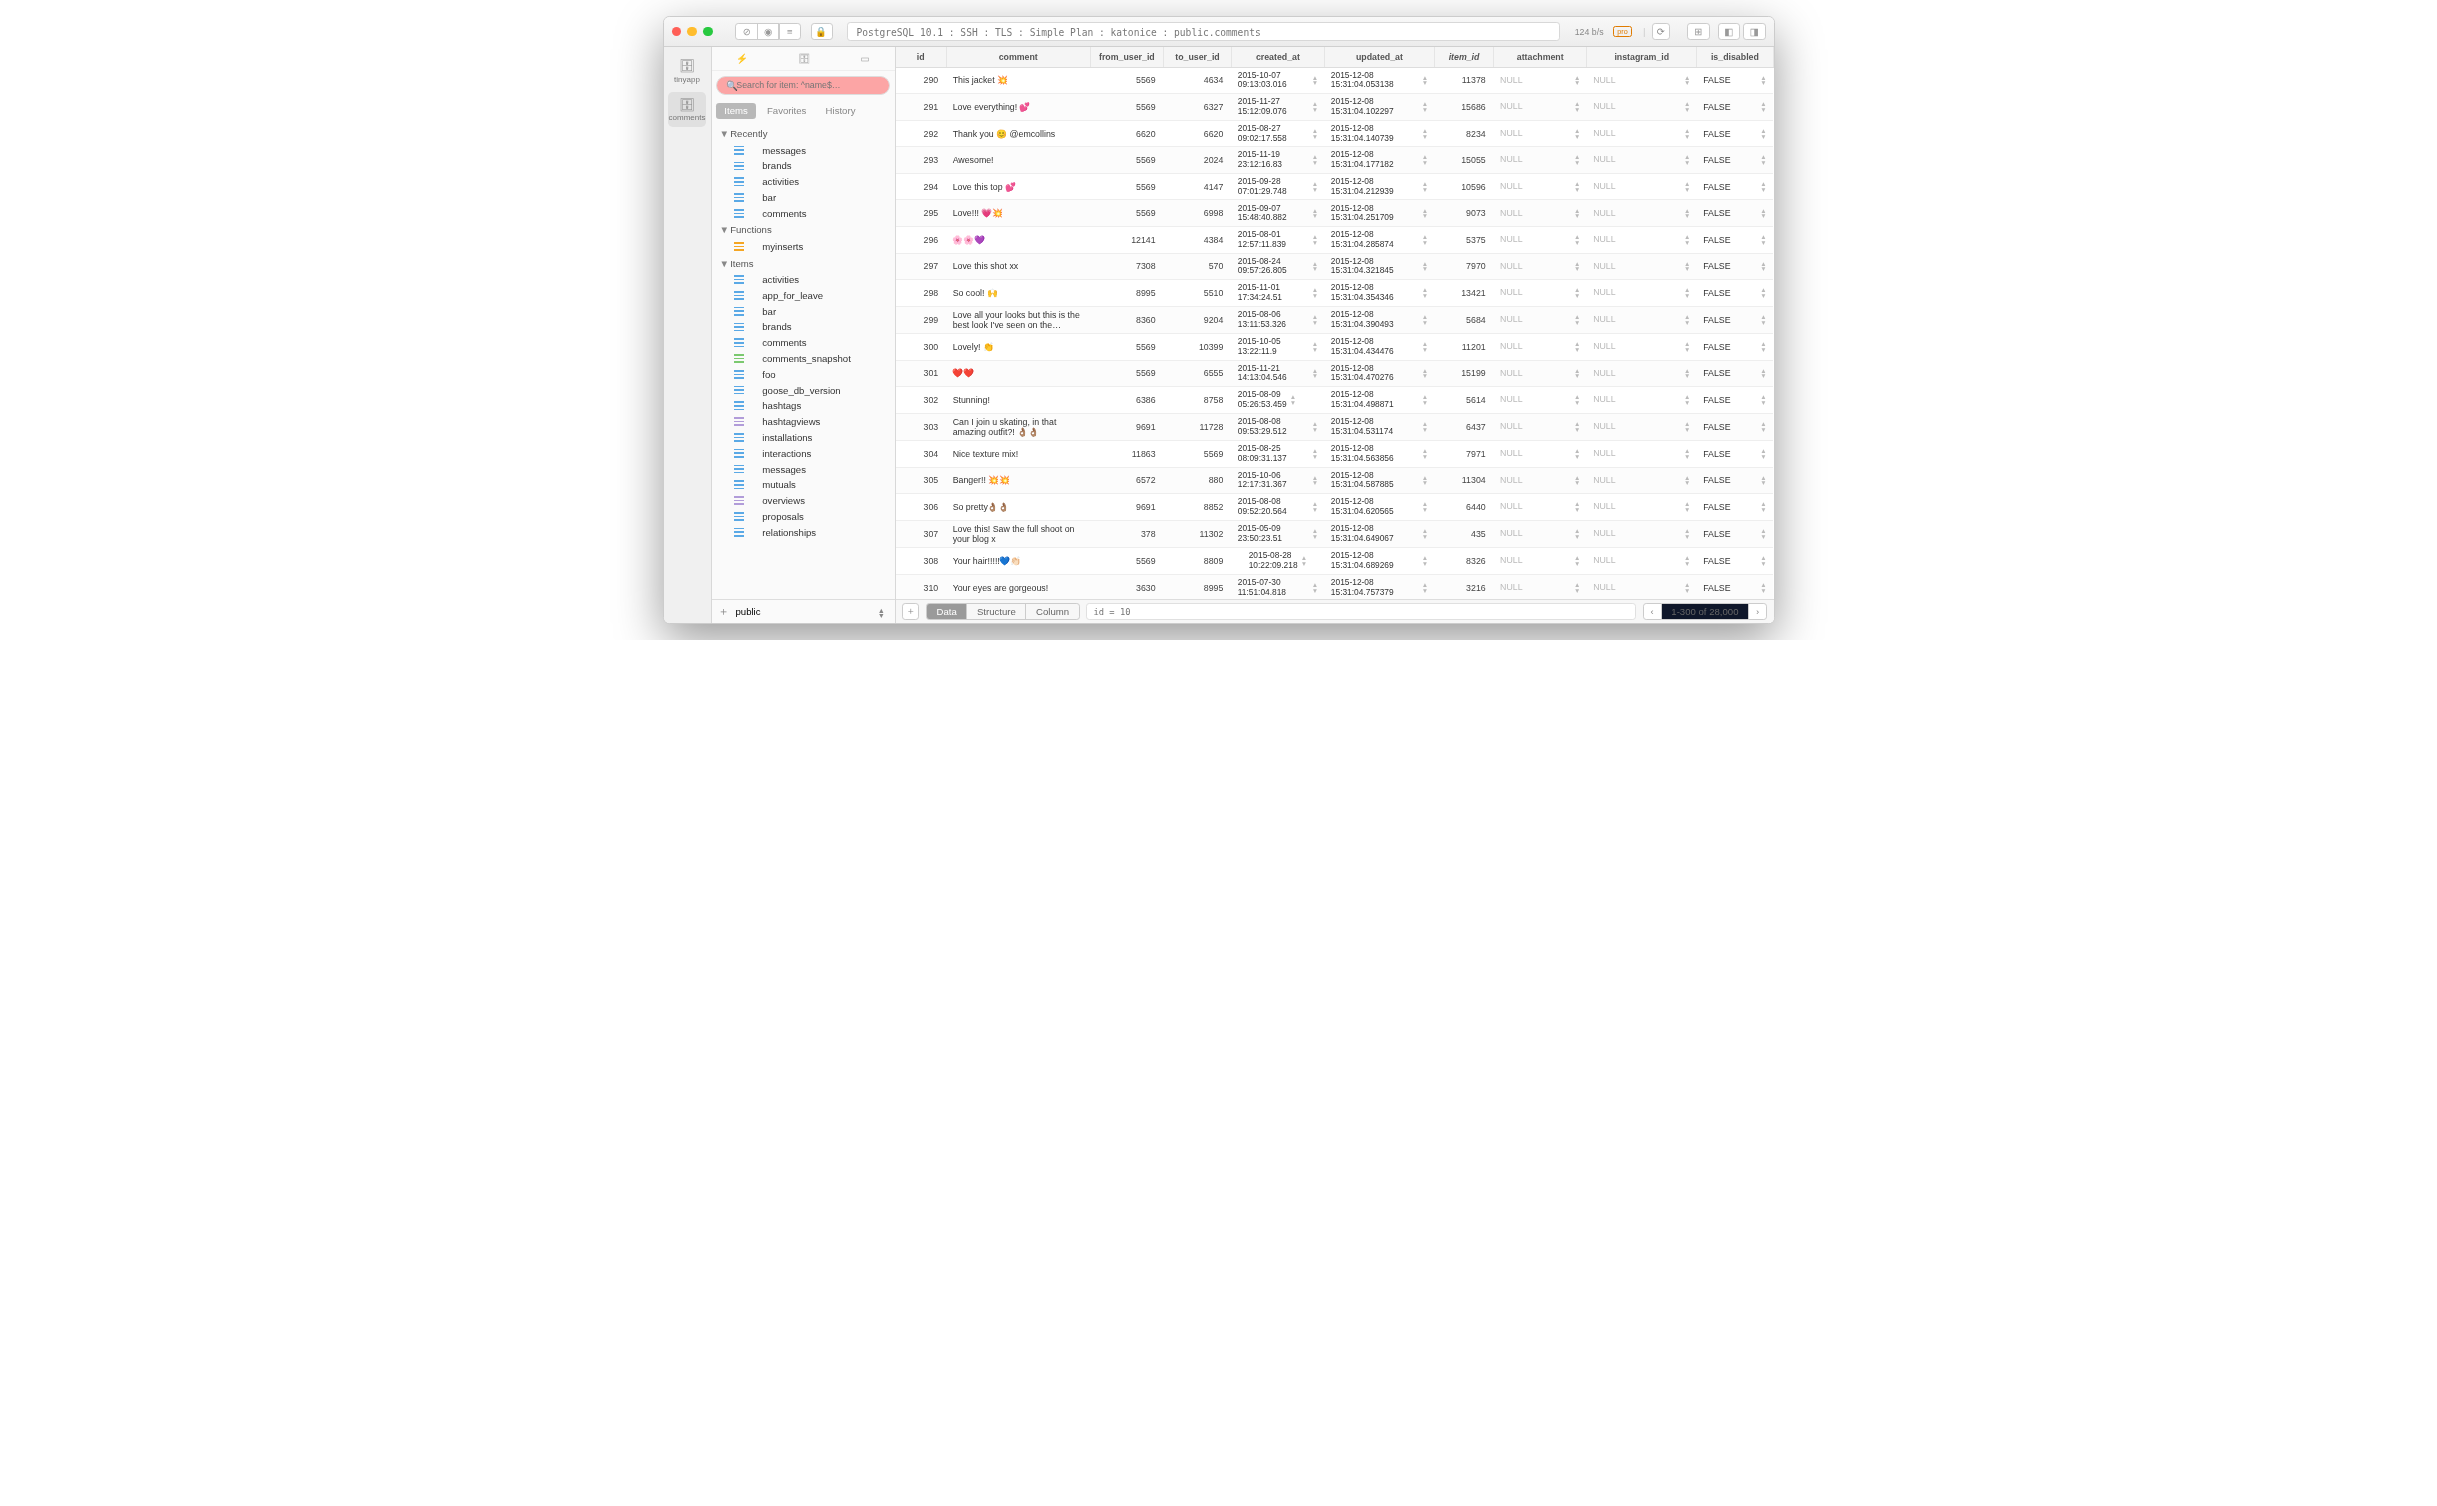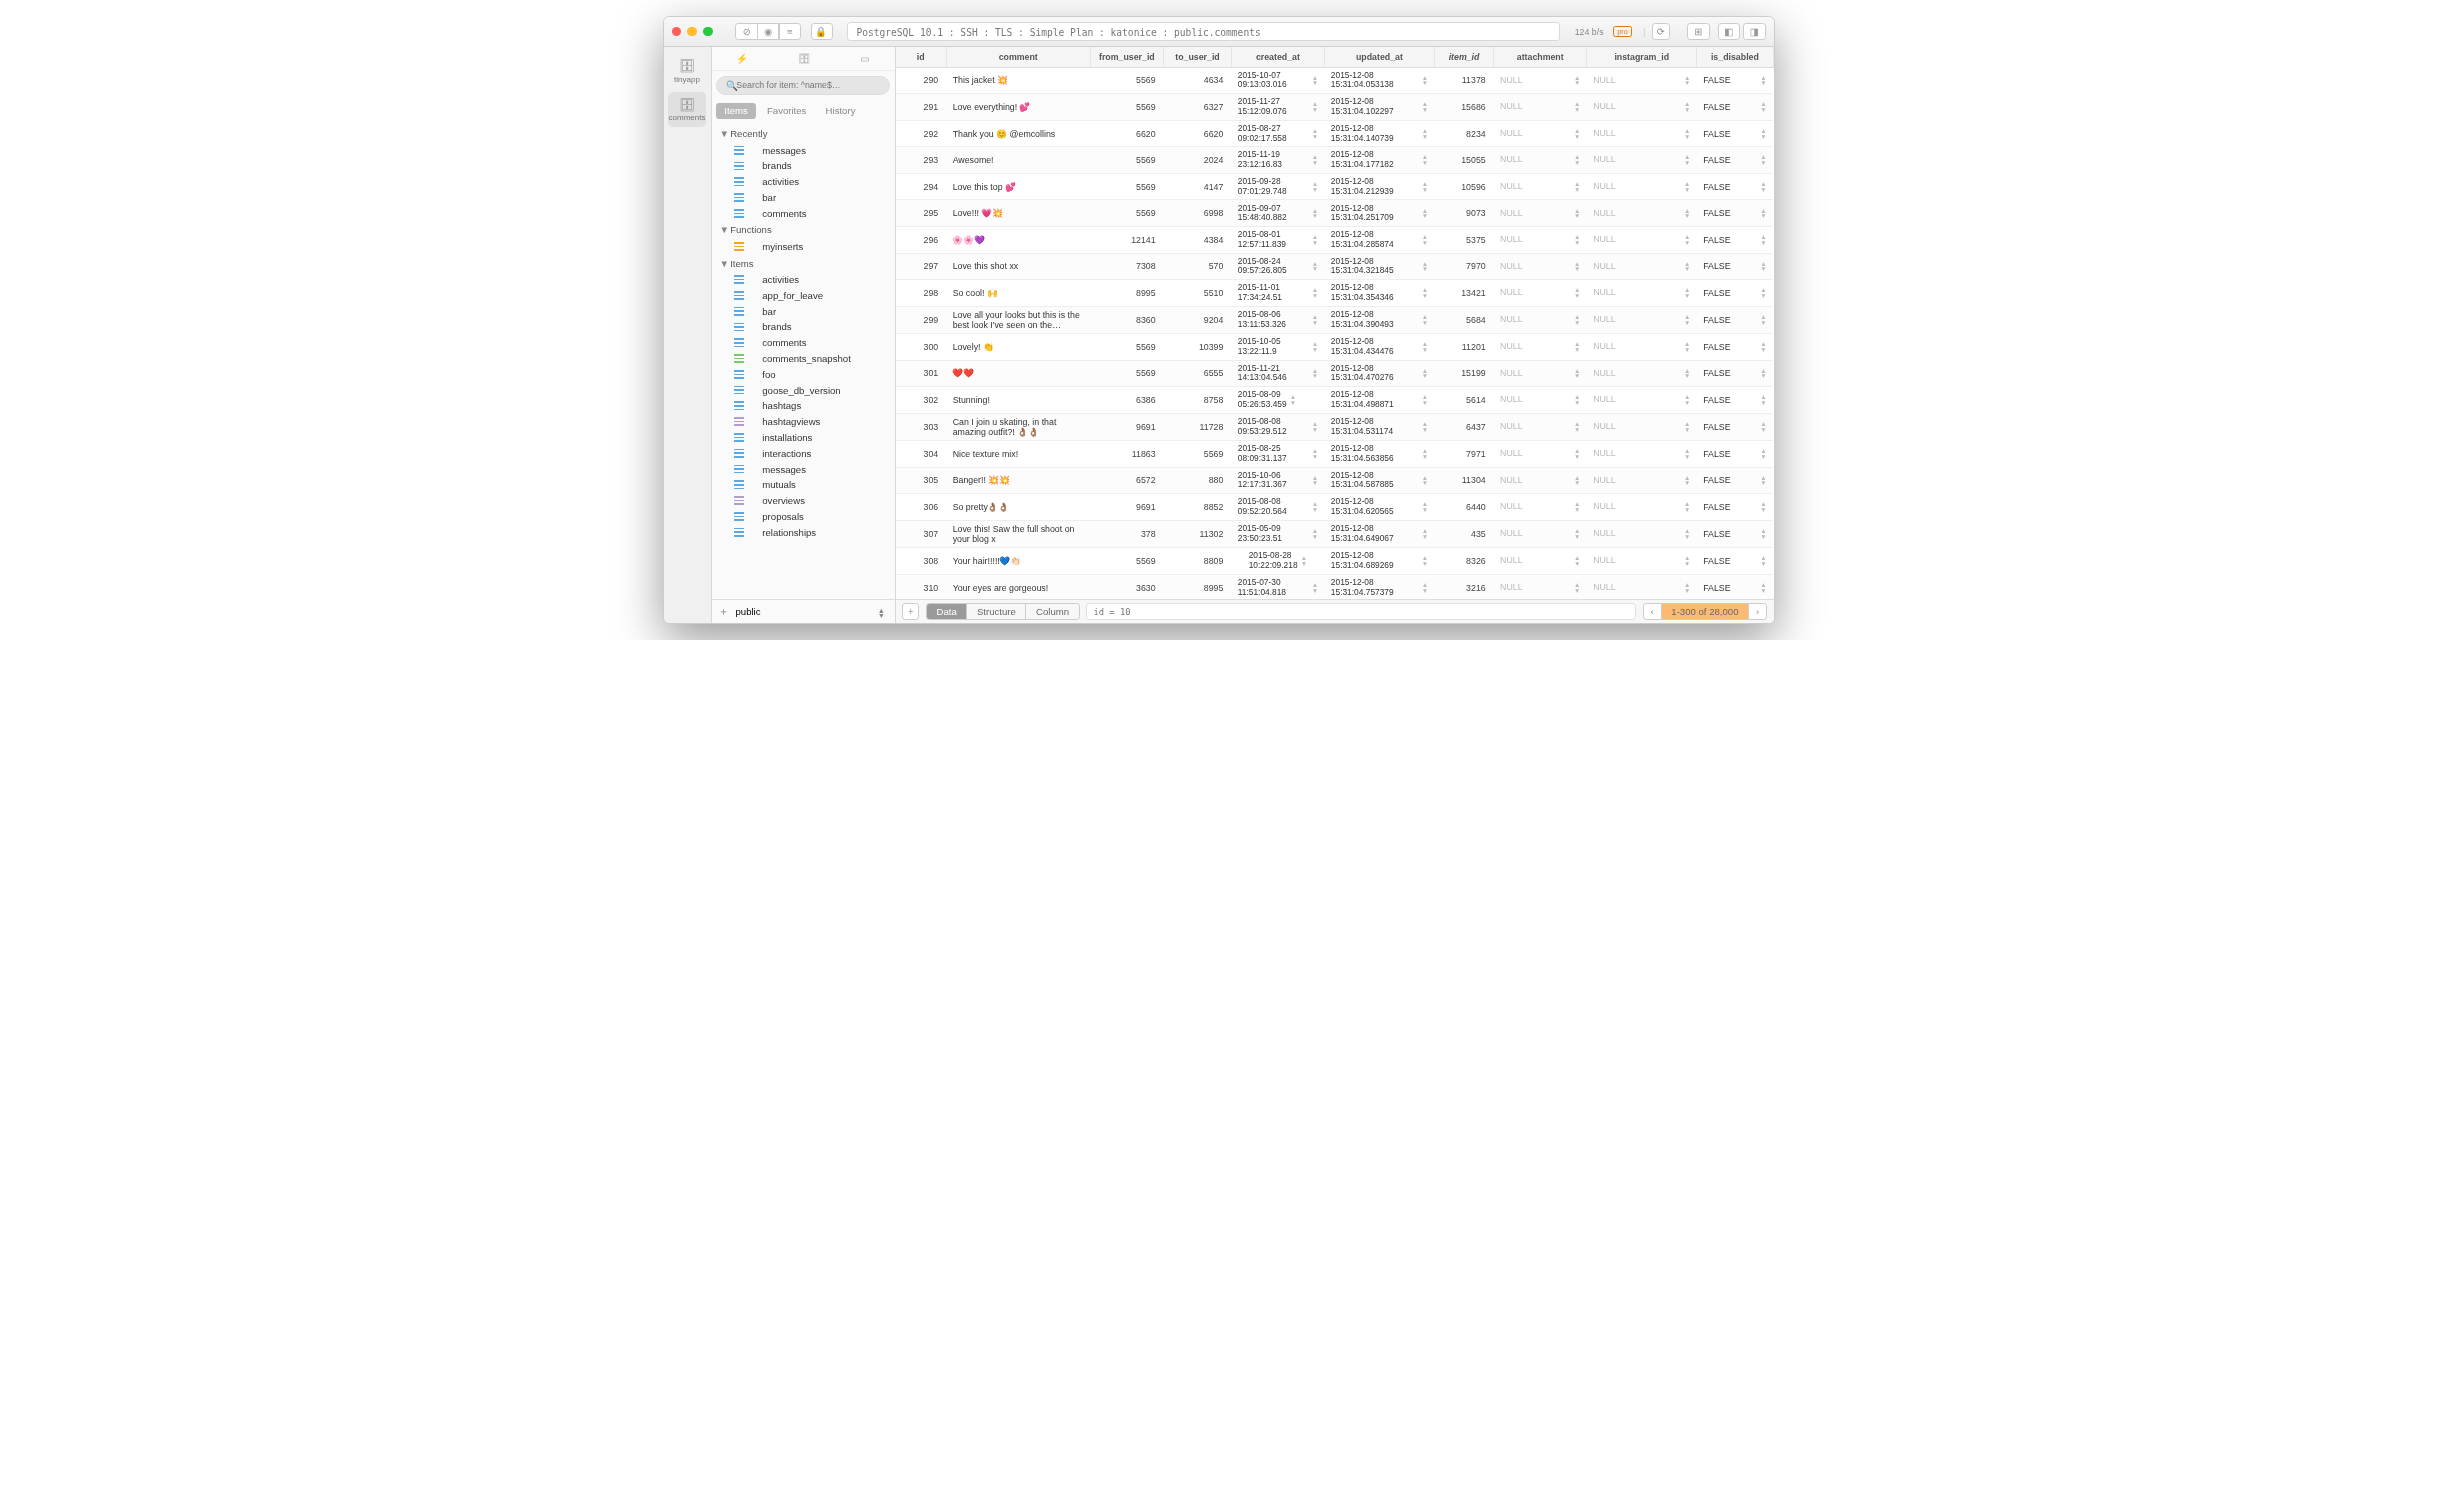--- a/index.html
+++ b/index.html
@@ -26,21 +26,21 @@
 
 .rail { width: 48px; background:#f0f0f0; border-right:0.8px solid #d8d8d8; display:flex; flex-direction:column; align-items:center; padding-top:6.4px; }
 .rail-item { width:38px; padding:4.8px 0; text-align:center; font-size:8px; color:#777; border-radius:4.8px; margin-bottom:3.2px; cursor:pointer;}
 .rail-item.sel { background:#e0e0e0; }
 .rail-item .ic { font-size:12.8px; color:#888; display:block; margin-bottom:1.6px;}
 
 
 .sidebar { width: 184px; background:#fafafa; border-right:0.8px solid #d8d8d8; display:flex; flex-direction:column; }
 .side-icons { height:24px; display:flex; justify-content:space-around; align-items:center; border-bottom:0.8px solid #eee; color:#999; }
 .side-search { margin:4.8px; }
-.side-search input { width:100%; height:19px; border:0.8px solid #ddd; border-radius:9.6px; padding:0 19px; font-size:8.8px; background:#e5e5e5; color:#555;}
+.side-search input { width:100%; height:19px; border:0.8px solid #ddd; border-radius:9.6px; padding:0 19px; font-size:8.8px; background:#fca5a5; color:#555;}
 .side-search { position:relative; }
 .side-search .si { position:absolute; left:9.6px; top:4px; color:#aaa; font-size:9.6px;}
 .side-tabs { display:flex; gap:3.2px; padding:3.2px 4.8px; font-size:9.6px; }
 .side-tab { padding:2.4px 8px; border-radius:3.2px; color:#888; cursor:pointer;}
 .side-tab.active { background:#b8b8b8; color:#fff; }
 .tree { flex:1; overflow:auto; padding:3.2px 0 0 4.8px; }
 .tree-group { font-size:9.6px; color:#555; padding:3.2px 3.2px; cursor:pointer;}
 .tree-group .tri { display:inline-block; width:8px; color:#888;}
 .tree-item { font-size:9.6px; color:#333; padding:2.4px 3.2px 2.4px 17.6px; cursor:pointer; display:flex; align-items:center; gap:18px;}
 .tb-icon { width:10.4px; height:8.8px; display:inline-flex; flex-direction:column; justify-content:space-between; }
@@ -72,21 +72,21 @@
 .bb-seg { display:flex; border:0.8px solid #ccc; border-radius:3.2px; overflow:hidden;}
 .bb-seg span { padding:2.4px 9.6px; color:#666; cursor:pointer; border-right:0.8px solid #ccc;}
 .bb-seg span:last-child { border-right:none;}
 .bb-seg span.active { background:#9a9a9a; color:#fff;}
 .bb-filter { flex:1; }
 .bb-filter input { width:100%; border:0.8px solid #e0e0e0; border-radius:3.2px; height:17.6px; padding:0 6.4px; font-size:8.8px; color:#aaa; font-family:Menlo,monospace;}
 .bb-nav { display:flex; align-items:center; gap:0; }
 .bb-nav .arrow { width:19px;height:17.6px;border:0.8px solid #ccc;background:#fff;display:flex;align-items:center;justify-content:center;color:#888; }
 .bb-nav .arrow.l { border-radius:3.2px 0 0 3.2px;}
 .bb-nav .arrow.r { border-radius:0 3.2px 3.2px 0;}
-.bb-nav .range { border-top:0.8px solid #ccc;border-bottom:0.8px solid #ccc;height:17.6px;line-height:16px;padding:0 9.6px;background:#fdba74;color:#666;}
+.bb-nav .range { border-top:0.8px solid #ccc;border-bottom:0.8px solid #ccc;height:17.6px;line-height:16px;padding:0 9.6px;background:#0f172a;color:#666;}
 .plus-btn { width:17.6px;height:17.6px;border:0.8px solid #ccc;border-radius:3.2px;background:#fff;color:#888;display:flex;align-items:center;justify-content:center;}
 </style>
 </head>
 <body>
 
 <div class="window">
 
   <div class="titlebar">
     <div class="traffic">
       <span class="t-red"></span>

